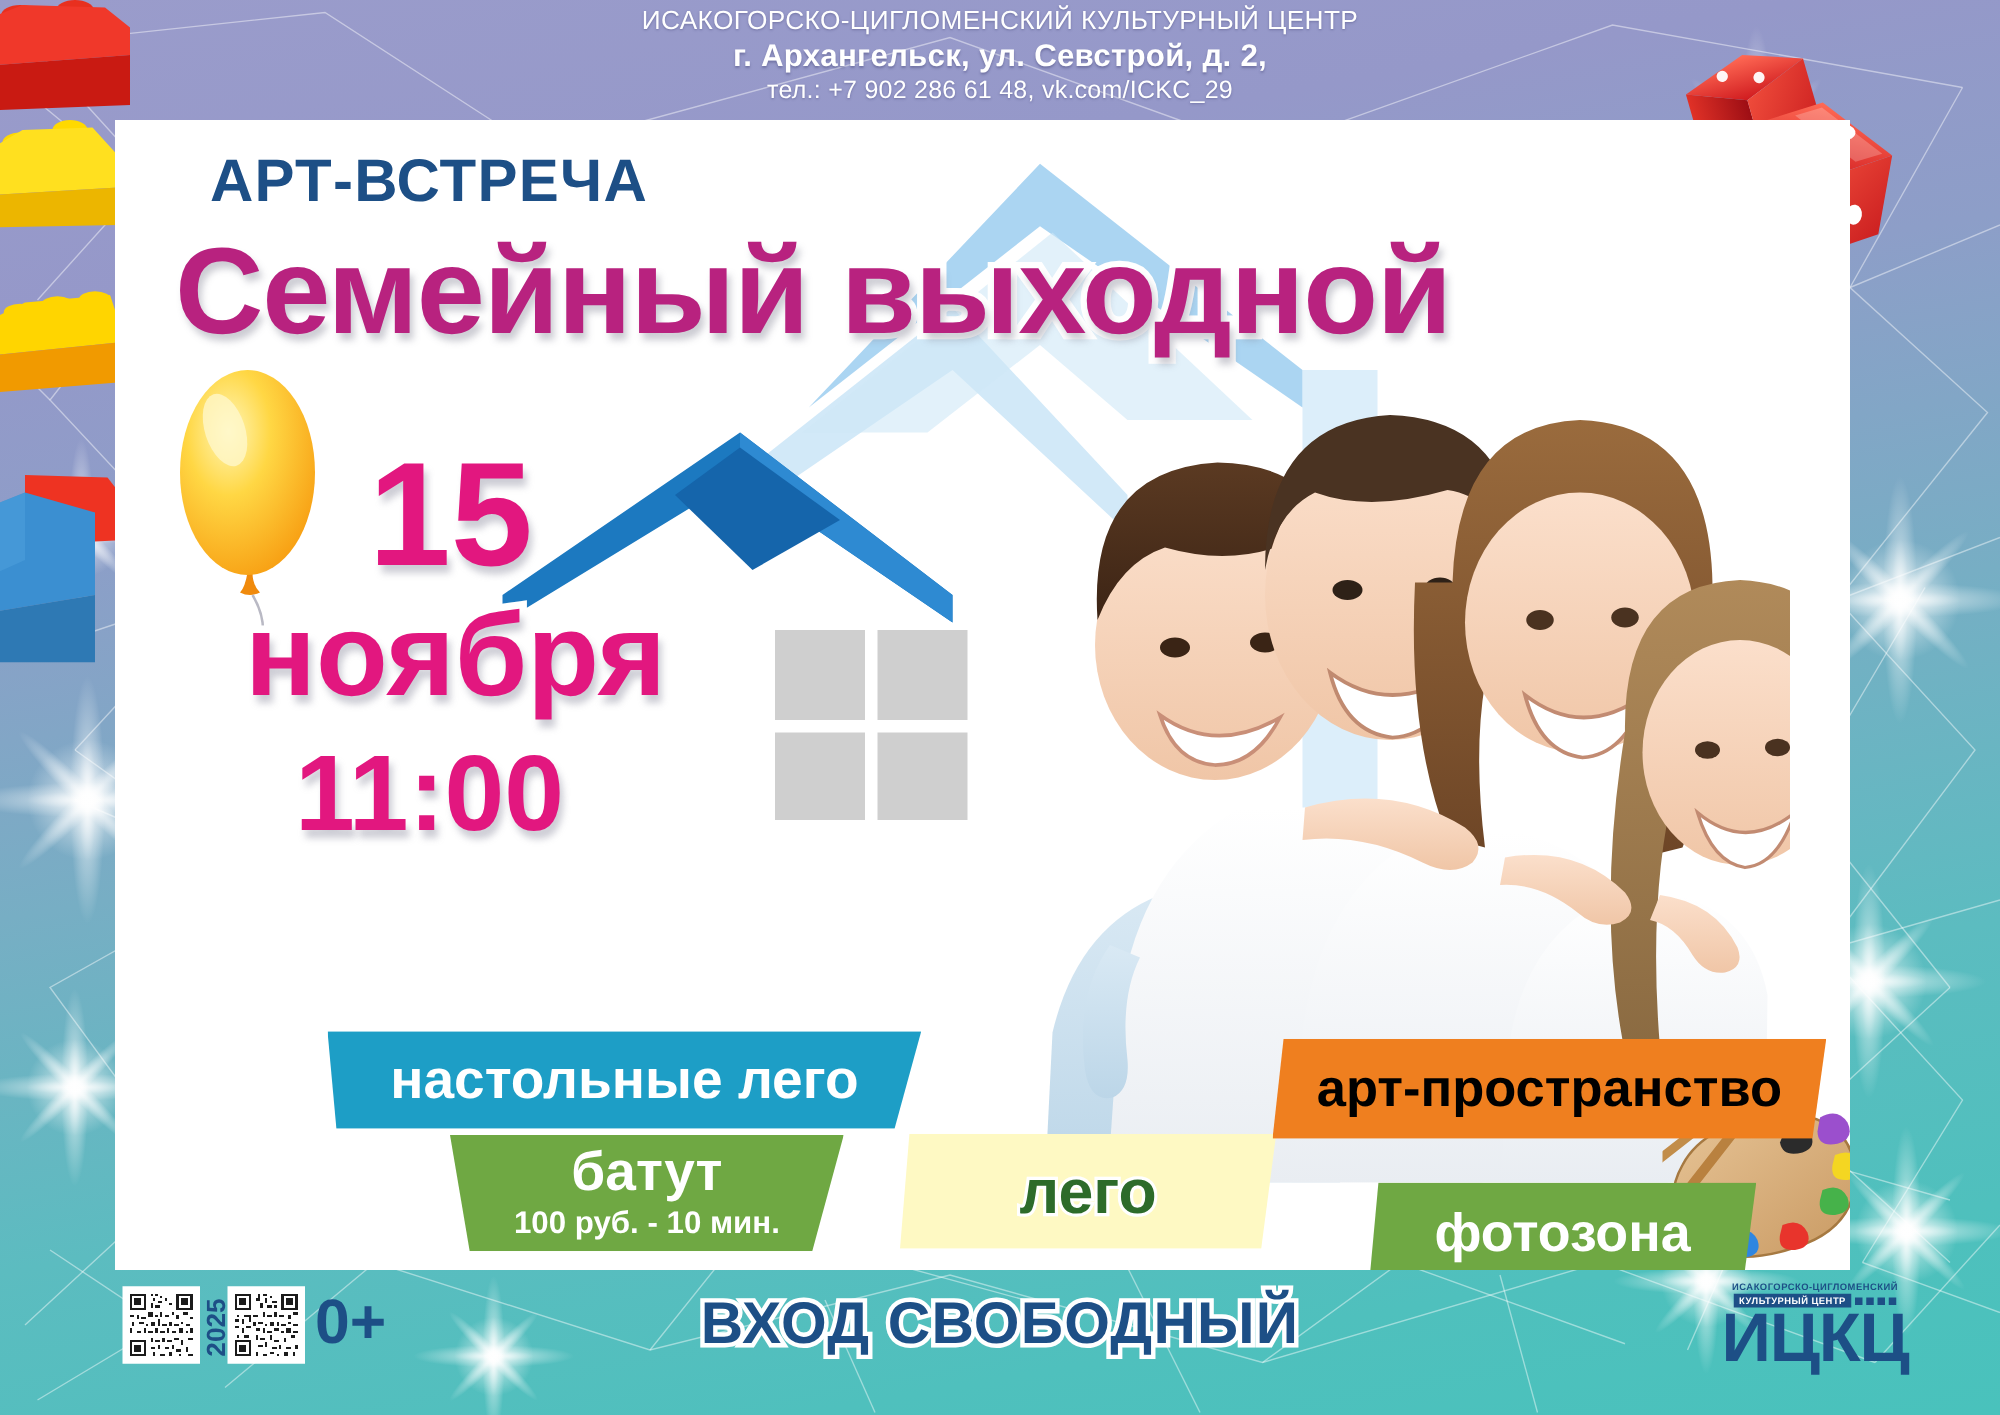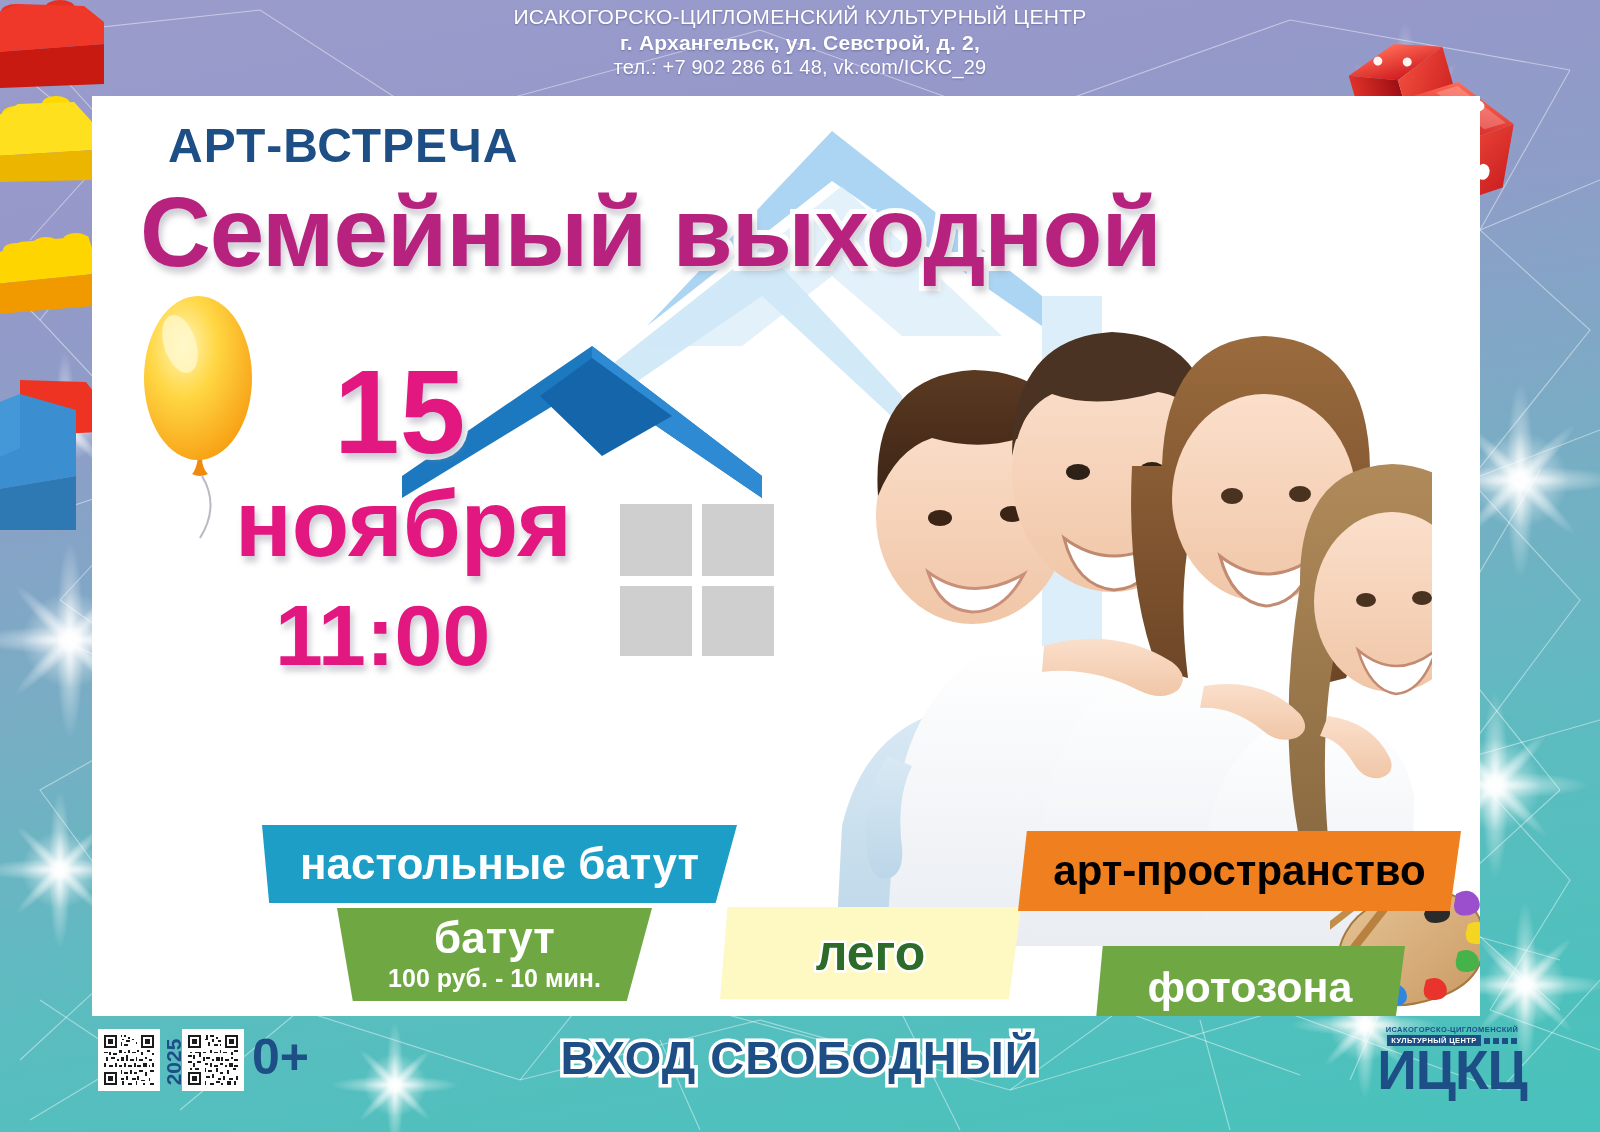--- a/index.html
+++ b/index.html
@@ -31,34 +31,34 @@
     position:absolute;left:92px;top:96px;width:1388px;height:920px;
     background:#fff;overflow:hidden;
   }
   
   .house{position:absolute;pointer-events:none;}
 
   
   #header{position:absolute;left:0;top:4px;width:1600px;text-align:center;color:#fff;
     line-height:1.22;text-shadow:0 1px 2px rgba(40,40,90,.35);}
   #header .l1{font-size:21px;font-weight:normal;letter-spacing:.3px;}
-  #header .l2{font-size:21px;font-weight:bold;letter-spacing:.2px;}
+  #header .l2{font-size:25px;font-weight:bold;letter-spacing:.2px;}
   #header .l3{font-size:20px;font-weight:normal;letter-spacing:.2px;}
 
   
   .banner{position:absolute;display:flex;flex-direction:column;align-items:center;
     justify-content:center;color:#fff;font-weight:bold;}
   .banner .t1{font-size:46px;line-height:1.02;white-space:nowrap;}
   .banner .t2{font-size:25px;line-height:1.2;white-space:nowrap;margin-top:2px;}
   .outlined{color:#2d6b2a;-webkit-text-stroke:5px #fff;paint-order:stroke fill;}
 
   #b-games{left:170px;top:729px;width:475px;height:78px;background:#1d9ec6;
     clip-path:polygon(0% 0%,100% 0%,95.5% 100%,1.5% 100%);}
   #b-games .t1{font-size:44px;}
-  #b-trampoline{left:245px;top:812px;width:315px;height:93px;background:#6fa843;
+  #b-trampoline{left:268px;top:812px;width:315px;height:93px;background:#6fa843;
     clip-path:polygon(0% 0%,100% 0%,92% 100%,5% 100%);}
   #b-trampoline .t1{font-size:44px;}
   #b-lego{left:628px;top:811px;width:301px;height:92px;background:#f6e712;
     clip-path:polygon(2.5% 0%,100% 0%,96% 100%,0% 100%);}
   #b-lego .t1{font-size:50px;}
   #b-art{left:926px;top:735px;width:443px;height:80px;background:#ef7f1f;
     clip-path:polygon(2% 0%,100% 0%,97.5% 100%,0% 100%);}
   #b-art .t1{font-size:42px;}
   #b-photo{left:1003px;top:850px;width:310px;height:84px;background:#6fa843;
     clip-path:polygon(2.5% 0%,100% 0%,96.5% 100%,0% 100%);}
@@ -354,21 +354,21 @@
           <stop offset="40%" stop-color="#ffd744"></stop>
           <stop offset="100%" stop-color="#f79c10"></stop>
         </radialGradient>
       </defs>
       <path d="M58 166 q-2 12 -6 16 q8 4 16 0 q-6 -6 -6 -16 Z" fill="#f08a0c"></path>
       <ellipse cx="58" cy="86" rx="54" ry="82" fill="url(#balG)"></ellipse>
       <ellipse cx="40" cy="52" rx="16" ry="30" fill="#fff8cf" opacity=".75" transform="rotate(-18 40 52)"></ellipse>
       <path d="M62 184 q18 30 -2 62" stroke="#b9b9c4" stroke-width="2" fill="none"></path>
     </svg>
 
-    <div style="position:absolute;left:0;top:0;width:100%;height:100%;pointer-events:none;margin-left:39px;">
+    <div style="position:absolute;left:0;top:0;width:100%;height:100%;pointer-events:none;">
       <div style="position:absolute;left:203px;top:248px;font-size:118px;font-weight:bold;color:#e2177f;-webkit-text-stroke:12px #fff;paint-order:stroke fill;text-shadow:3px 6px 6px rgba(130,130,150,.40);">15</div>
       <div style="position:absolute;left:104px;top:374px;font-size:94px;font-weight:bold;color:#e2177f;-webkit-text-stroke:12px #fff;paint-order:stroke fill;text-shadow:3px 6px 6px rgba(130,130,150,.40);">ноября</div>
       <div style="position:absolute;left:144px;top:490px;font-size:86px;font-weight:bold;color:#e2177f;-webkit-text-stroke:12px #fff;paint-order:stroke fill;text-shadow:3px 6px 6px rgba(130,130,150,.40);">11:00</div>
     </div>
 
     <svg style="position:absolute;left:1238px;top:772px;width:160px;height:150px;" viewBox="0 0 160 150">
       <defs>
         <linearGradient id="wood" x1="0" y1="0" x2="1" y2="1">
           <stop offset="0%" stop-color="#e7c496"></stop>
             <stop offset="100%" stop-color="#c99a63"></stop>
@@ -389,21 +389,21 @@
       </g>
       <g transform="rotate(52 34 34)">
         <rect x="28" y="10" width="7" height="88" rx="3" fill="#c28d4a"></rect>
         <rect x="28" y="96" width="7" height="14" fill="#c9cdd4"></rect>
         <path d="M28 110 l7 0 l-2 13 l-3 0 Z" fill="#7a4a22"></path>
       </g>
       <path d="M28 14 q-8 -10 -2 -18 q6 8 12 2 q-2 12 -10 16 Z" fill="#2f86e0"></path>
     </svg>
 
     <div class="banner" id="b-games" style="background: rgb(29, 158, 198); color: rgb(255, 255, 255);">
-      <div class="t1">настольные батут</div>
+      <div class="t1">настольные лего</div>
     </div>
 
     <div class="banner" id="b-trampoline" style="background: rgb(111, 168, 67); color: rgb(255, 255, 255);">
       <div class="t1">батут</div>
       <div class="t2">100 руб. - 10 мин.</div>
     </div>
 
     <div class="banner" id="b-lego" style="background: #fef9c3; color: rgb(45, 107, 42);">
       <div class="t1 outlined">лего</div>
     </div>

